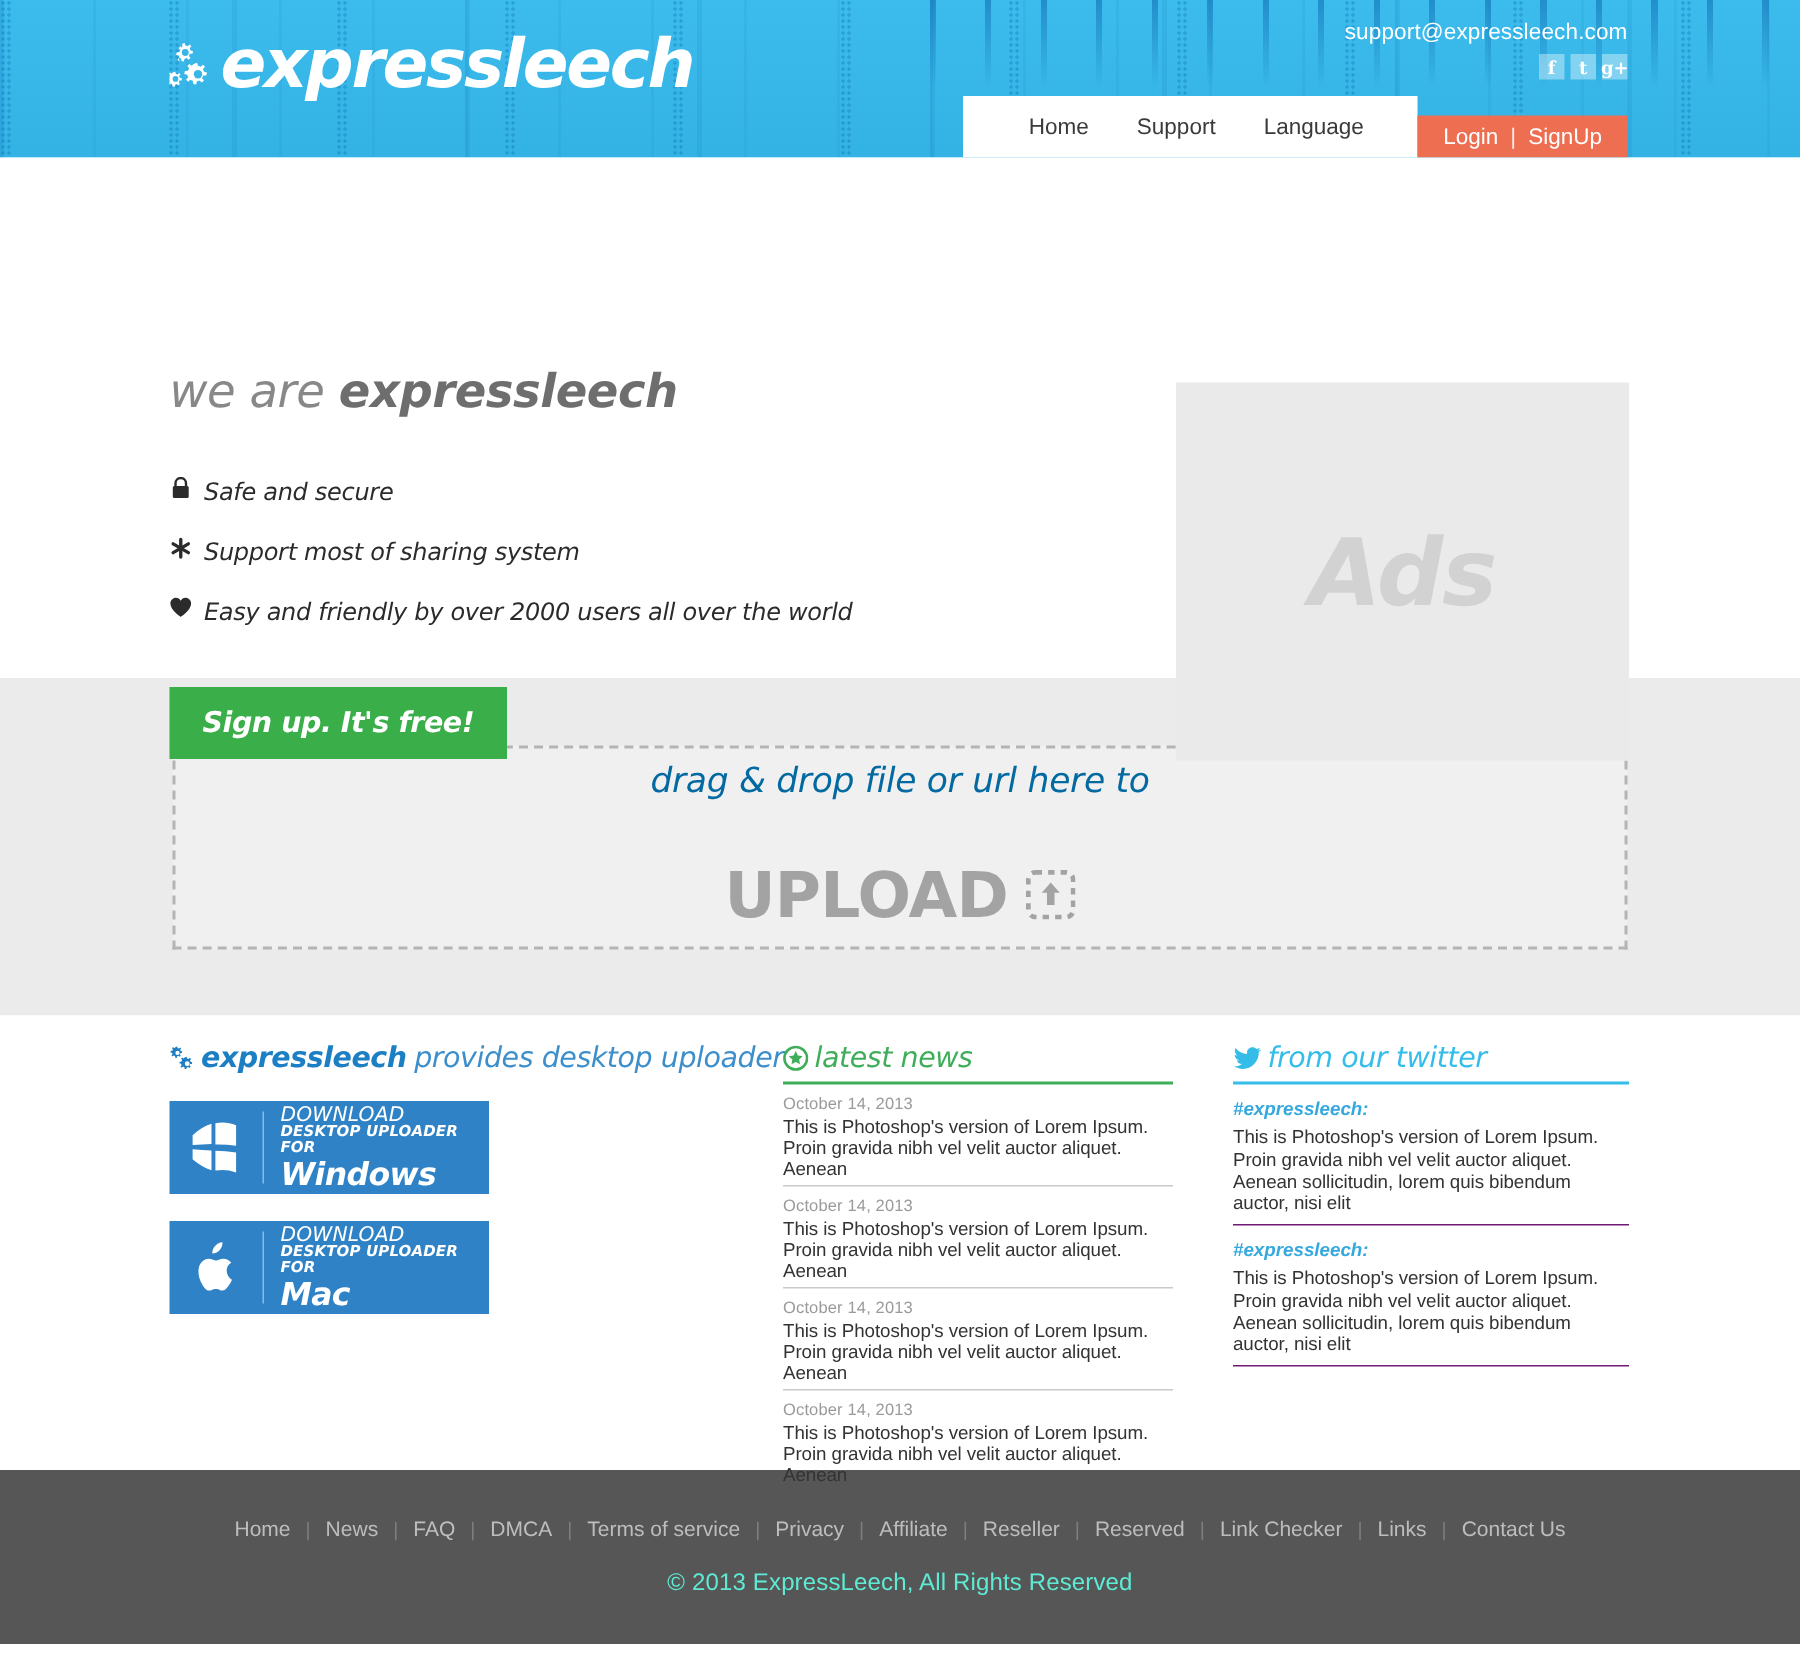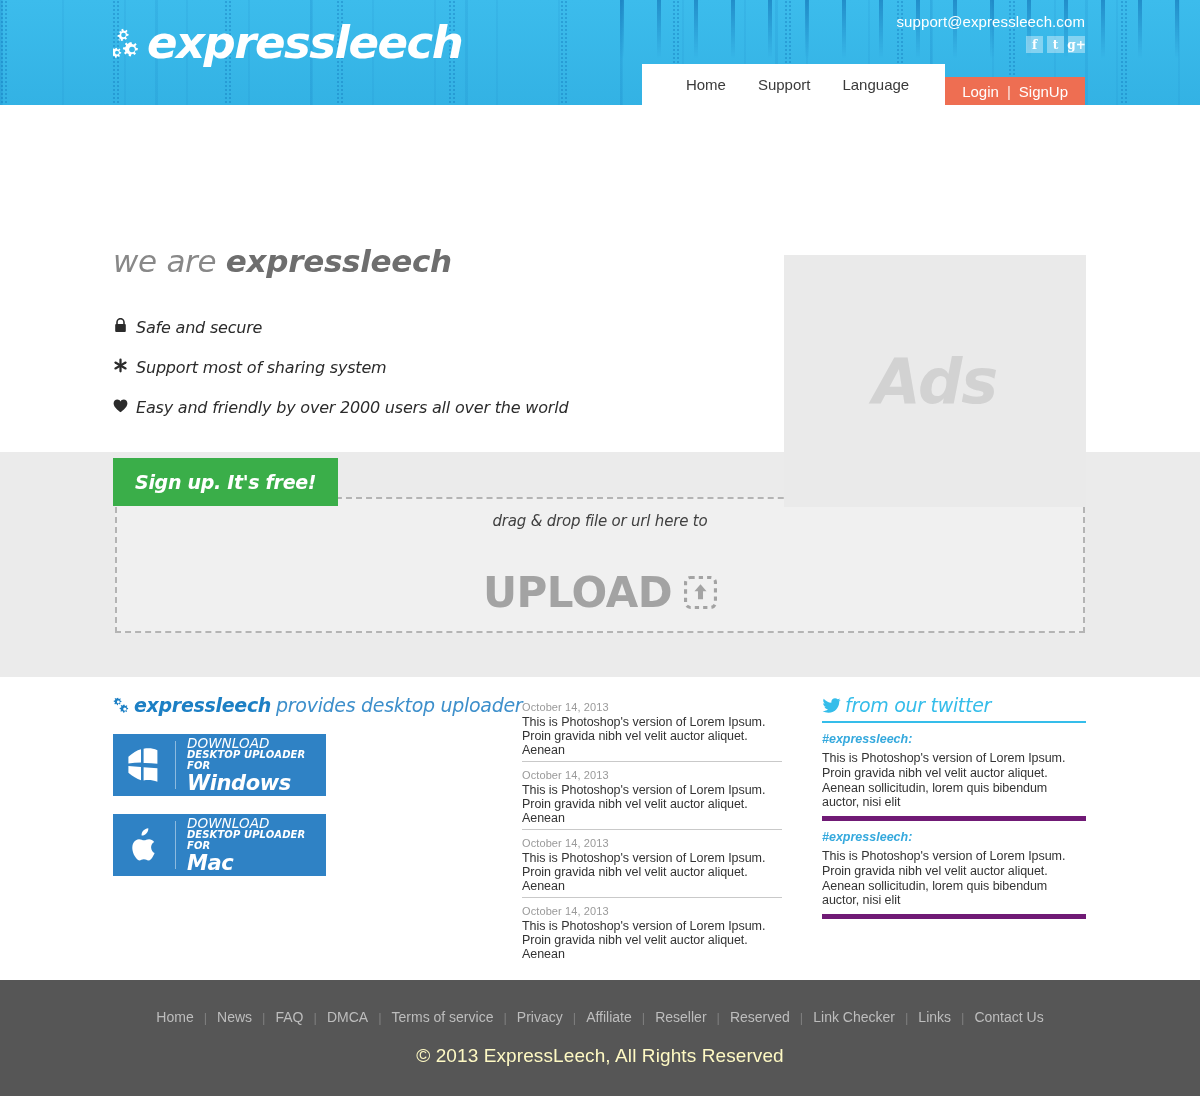--- a/index.html
+++ b/index.html
@@ -175,21 +175,21 @@
   .dropzone {
     width: 970px; height: 136px;
     border: 2px dashed #b4b4b4;
     background: #f0f0f0;
     display: flex; flex-direction: column;
     align-items: center; justify-content: center;
     gap: 6px; cursor: pointer;
   }
   .drop-sub {
     font-family: "DejaVu Sans", sans-serif;
-    font-size: 15px; font-style: italic; color: #404040;
+    font-size: 23px; font-style: italic; color: #0369a1;
     letter-spacing: -.2px;
   }
   .drop-main-row { display: flex; align-items: center; gap: 12px; margin-top: 32px; }
   .drop-main {
     font-family: "DejaVu Sans", sans-serif;
     font-size: 42px; font-weight: bold; color: #a3a3a3;
     letter-spacing: -.5px;
   }
   .upload-icon { width: 33px; height: 33px; }
 
@@ -254,21 +254,21 @@
     font-size: 11px; color: #9a9a9a;
     margin-bottom: 2px; letter-spacing: .1px;
   }
   .news-body {
     font-size: 12.5px; color: #333333;
     line-height: 1.12; letter-spacing: -.05px;
   }
 
   .tw-item {
     padding: 9px 0 6px 0;
-    border-bottom: 5px solid #701a75;
+    border-bottom: 1px solid #701a75;
   }
   .tw-handle {
     font-size: 12.5px; font-weight: bold; font-style: italic;
     color: #35a9dd; margin-bottom: 5px;
   }
   .tw-body {
     font-size: 12.5px; color: #333333;
     line-height: 1.18; letter-spacing: -.05px;
   }
 
@@ -284,21 +284,21 @@
     display: flex; align-items: center;
     flex-wrap: wrap; justify-content: center;
   }
   .footer-link {
     font-size: 14px; color: #bdbdbd;
     padding: 0 10px; cursor: pointer; text-decoration: none;
     white-space: nowrap;
   }
   .footer-pipe { color: #7e7e7e; font-size: 13px; }
   .copyright {
-    font-size: 19px; color: #fef9c3;
+    font-size: 16px; color: #5eead4;
     letter-spacing: .1px;
   }
 </style>
 </head>
 <body>
 
 <div class="header">
   <div class="header-pattern"></div>
   <div class="header-dots"></div>
   <div class="header-ticks"></div>
@@ -444,20 +444,27 @@
       <div class="dl-divider"></div>
       <div class="dl-labels">
         <div class="dl-l1">DOWNLOAD</div>
         <div class="dl-l2">DESKTOP UPLOADER FOR</div>
         <div class="dl-l3">Mac</div>
       </div>
     </div>
   </div>
 
   <div class="col-news">
+    <div class="sec-heading news">
+      <svg width="17" height="17" viewBox="0 0 18 18">
+        <circle cx="9" cy="9" r="8" fill="none" stroke="#3fae5a" stroke-width="1.8"></circle>
+        <path d="M9 3.9l1.5 3.1 3.4.5-2.5 2.4.6 3.4L9 11.7l-3 1.6.6-3.4L4.1 7.5l3.4-.5z" fill="#3fae5a"></path>
+      </svg>
+      <span>latest news</span>
+    </div>
     <div class="news-item">
       <div class="news-date">October 14, 2013</div>
       <div class="news-body">This is Photoshop's version  of Lorem Ipsum. Proin gravida nibh vel velit auctor aliquet. Aenean</div>
     </div>
     <div class="news-item">
       <div class="news-date">October 14, 2013</div>
       <div class="news-body">This is Photoshop's version  of Lorem Ipsum. Proin gravida nibh vel velit auctor aliquet. Aenean</div>
     </div>
     <div class="news-item">
       <div class="news-date">October 14, 2013</div>

